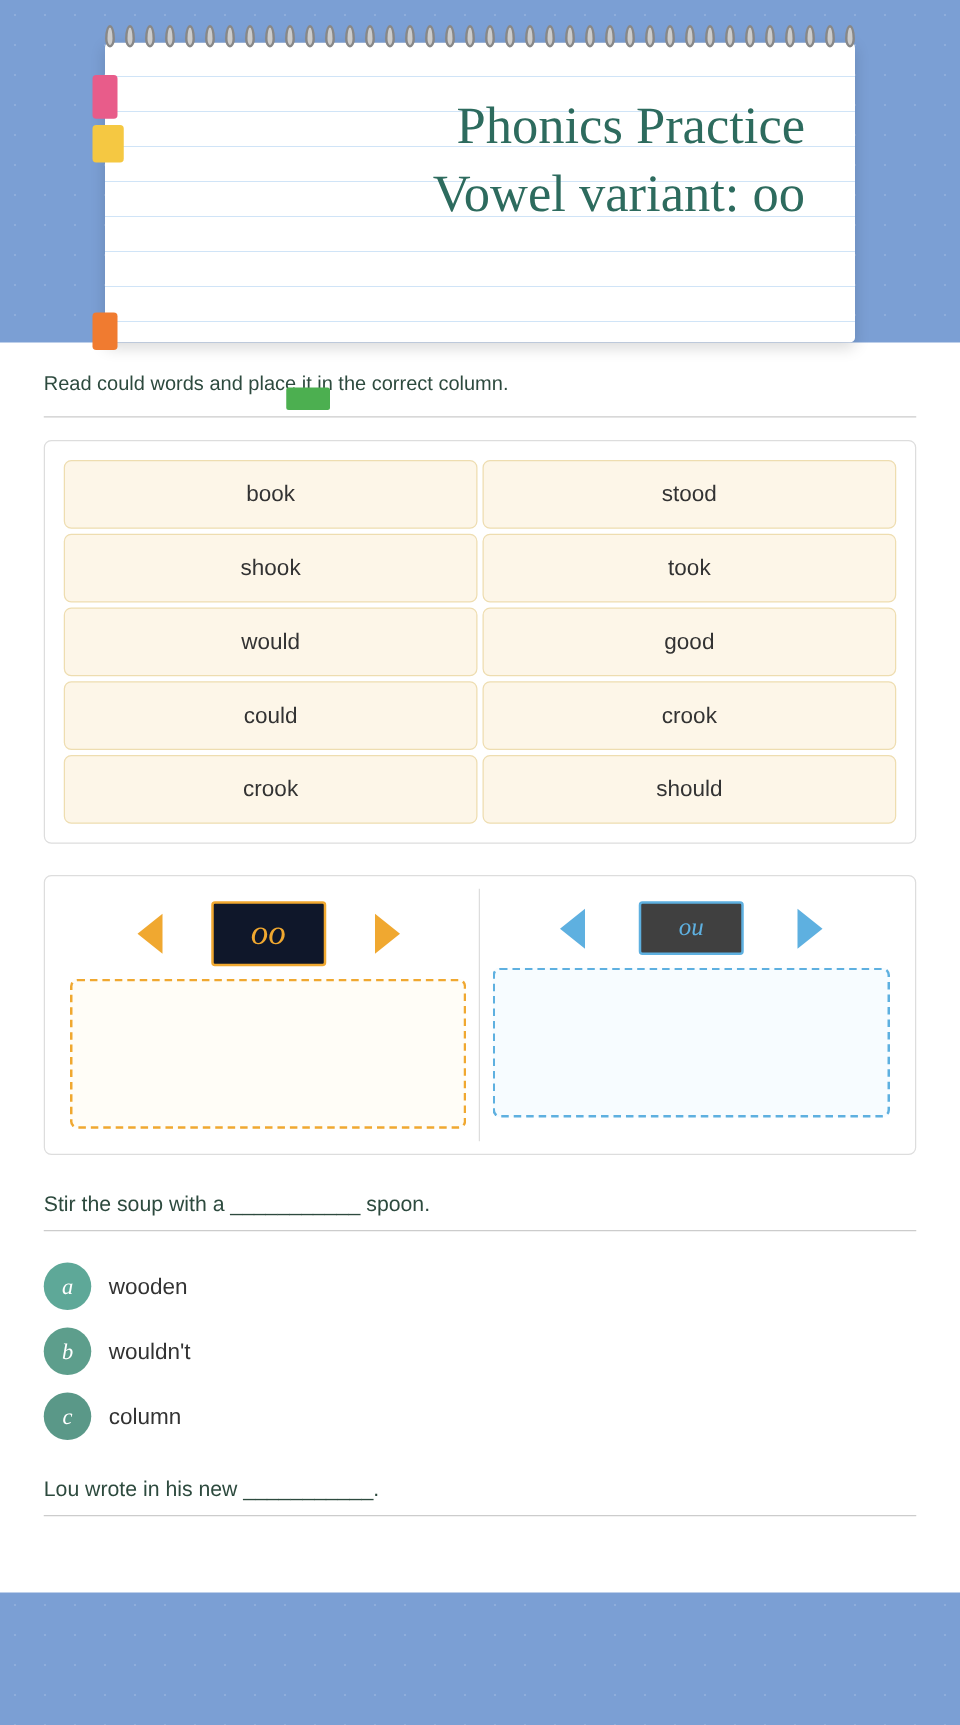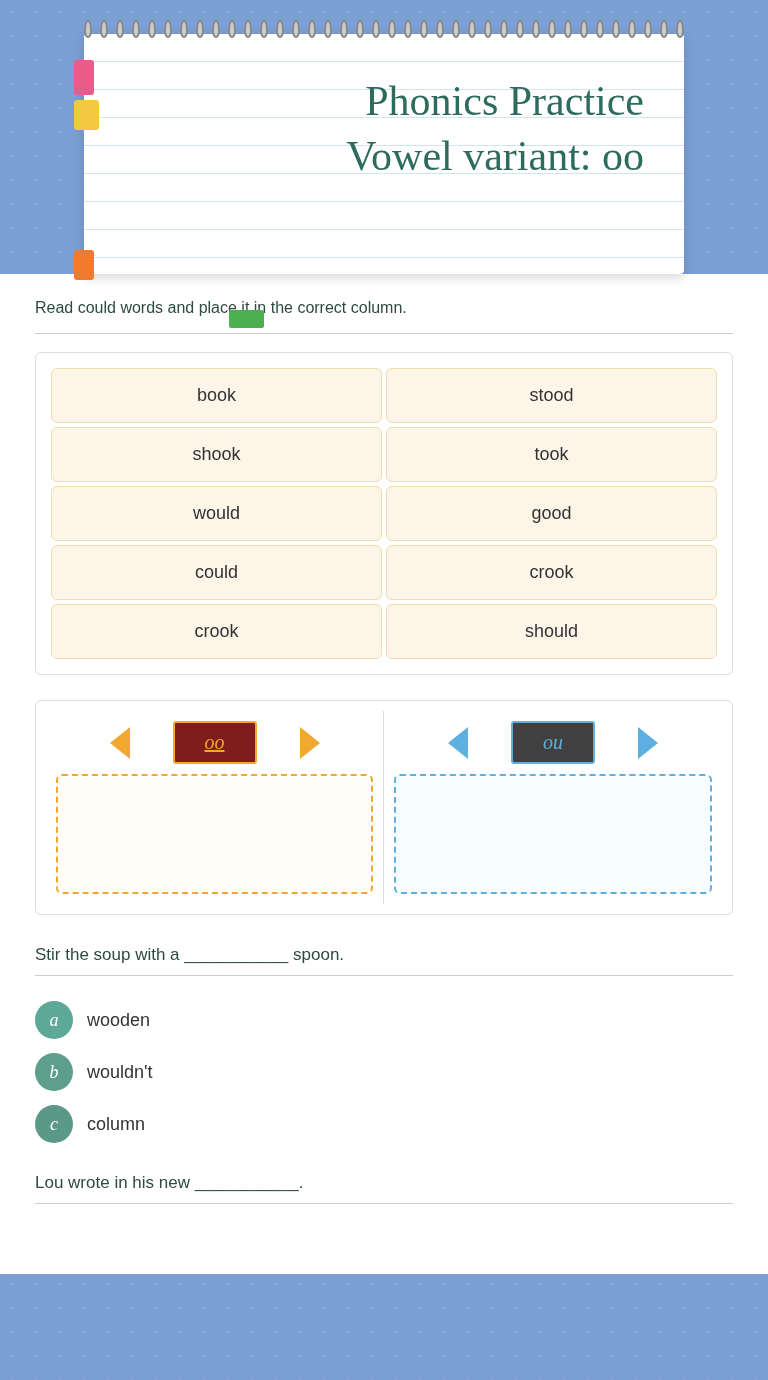--- a/index.html
+++ b/index.html
@@ -204,30 +204,29 @@
       right: -15px;
       width: 0;
       height: 0;
       border-top: 16px solid transparent;
       border-bottom: 16px solid transparent;
       border-left: 20px solid #f0a830;
     }
 
     .banner-box-oo {
       border: 2px solid #f0a830;
-      background: #7f1d1d;
+      background: #0f172a;
       padding: 8px 30px;
-      font-size: 20px;
+      font-size: 28px;
       color: #f0a830;
       font-family: 'Georgia', serif;
       font-style: italic;
       border-radius: 3px;
       z-index: 1;
       position: relative;
-      text-decoration: underline;
     }
 
     .wing-left-ou {
       position: absolute;
       left: -15px;
       width: 0;
       height: 0;
       border-top: 16px solid transparent;
       border-bottom: 16px solid transparent;
       border-right: 20px solid #5eb0e0;

